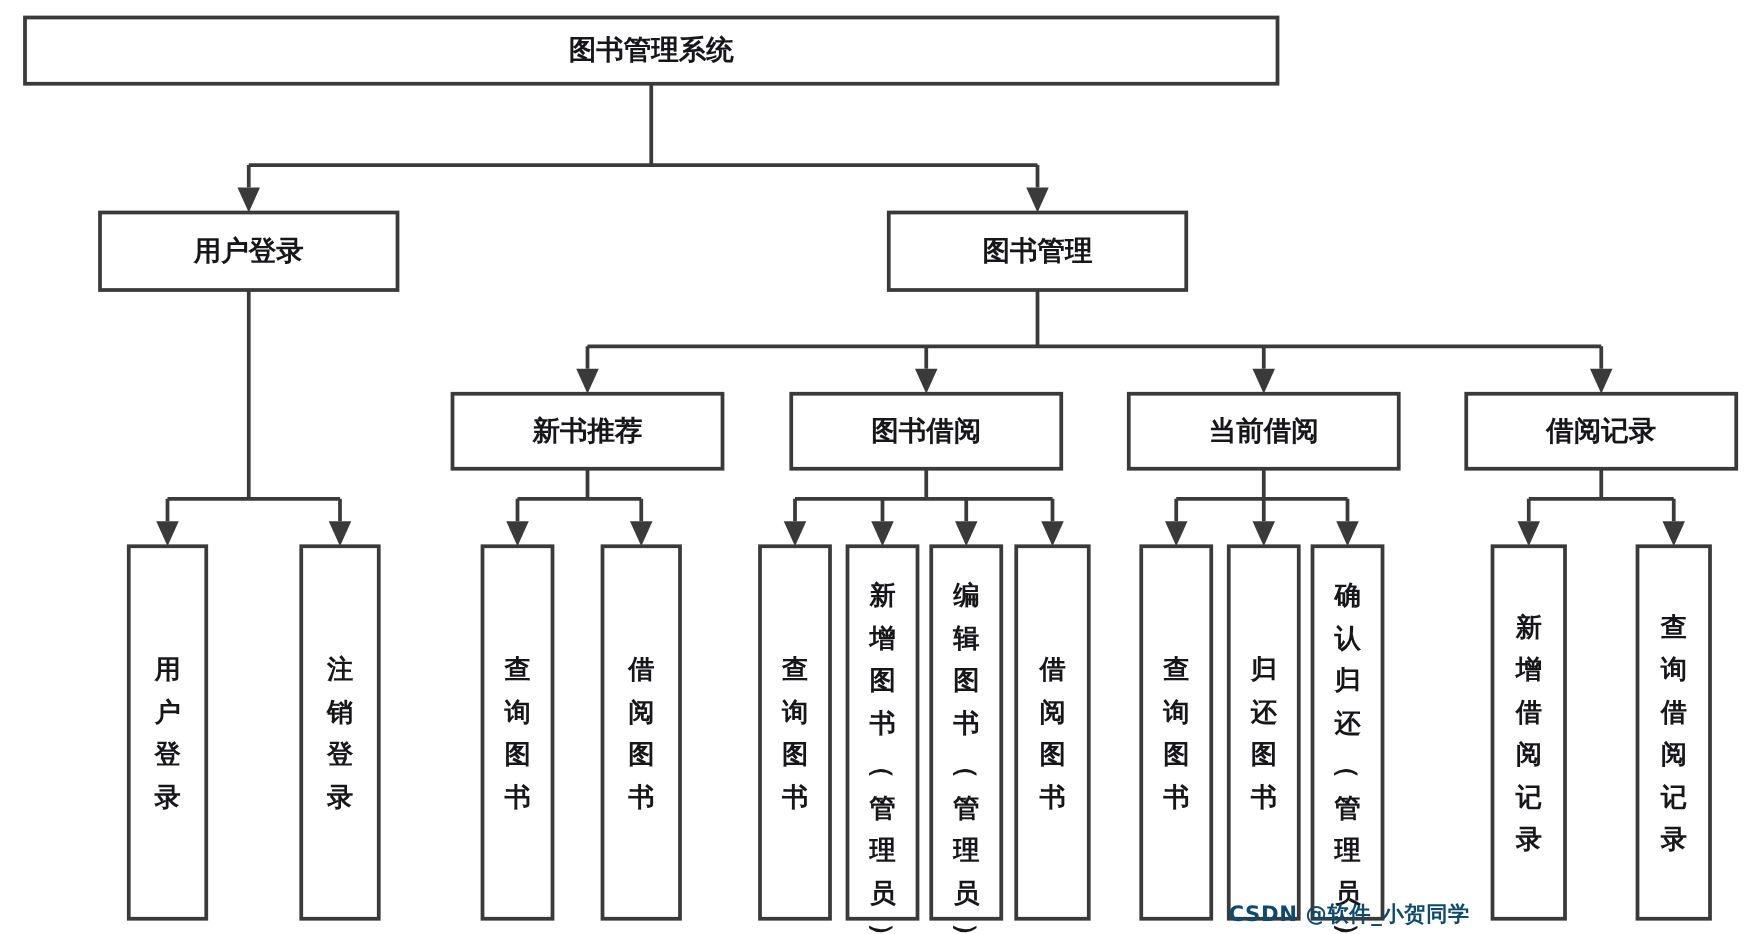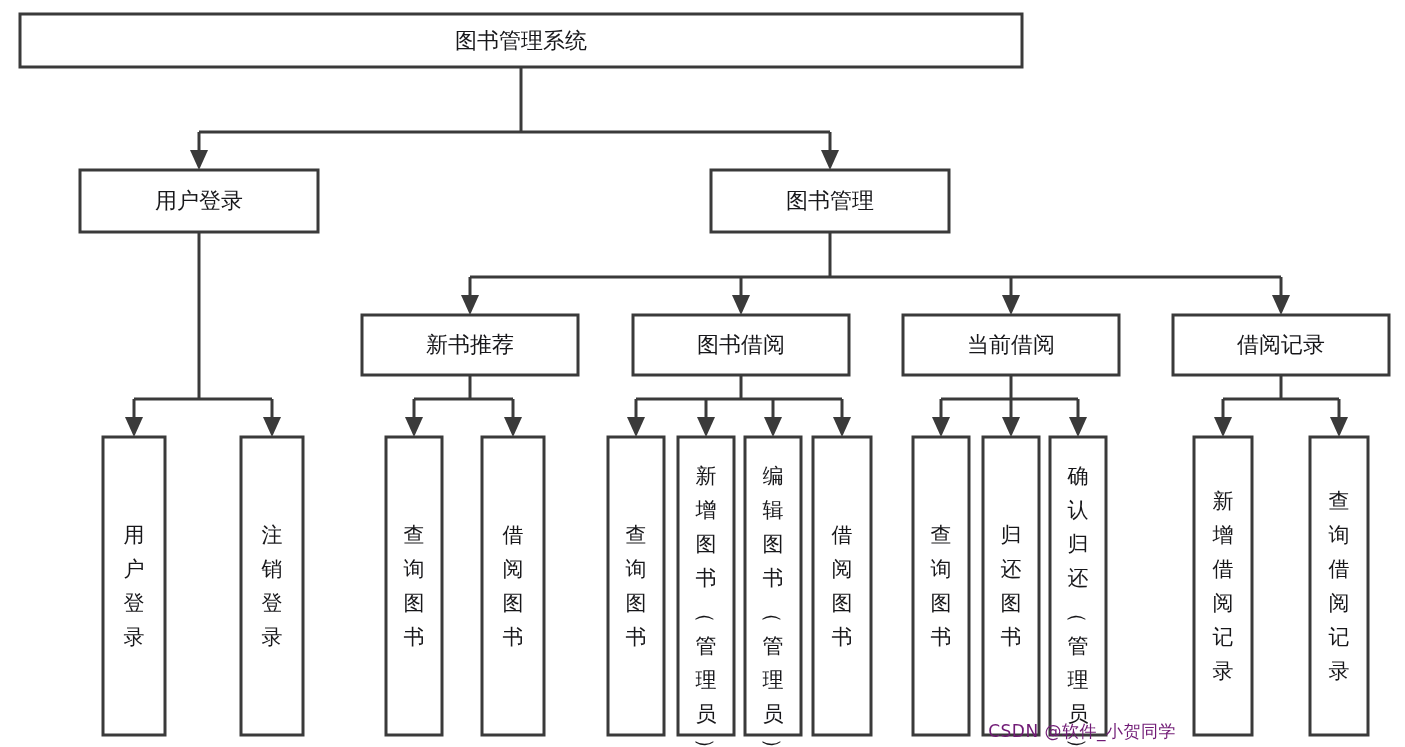--- a/index.html
+++ b/index.html
@@ -12,20 +12,21 @@
     width: 1405px;
     height: 747px;
     overflow: hidden;
     font-family: "DejaVu Sans", "Liberation Sans", sans-serif;
   }
   #diagram-root {
     position: relative;
     width: 1184px;
     height: 747px;
     background: #ffffff;
+    font-weight: bold;
   }
   svg#tree-svg {
     position: absolute;
     left: 0;
     top: 0;
     width: 1405px;
     height: 747px;
     display: block;
   }
   .node-rect {
@@ -55,21 +56,21 @@
     font-size: 21px;
     fill: #17171a;
     text-anchor: middle;
   }
   .watermark-text {
     position: absolute;
     right: 8px;
     bottom: 4px;
     font-family: "DejaVu Sans", "Liberation Sans", sans-serif;
     font-size: 17px;
-    color: #701a75;
+    color: #0c4a6e;
     white-space: nowrap;
     pointer-events: none;
     letter-spacing: 0.5px;
   }
 </style>
 </head>
 <body>
 
 <div id="diagram-root">
   <svg id="tree-svg" viewBox="0 0 1405 747" xmlns="http://www.w3.org/2000/svg">

